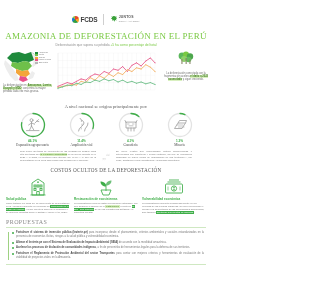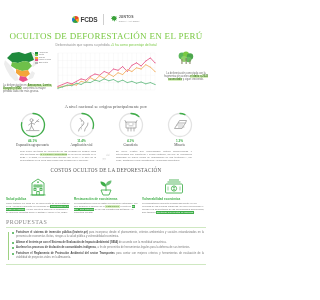--- a/index.html
+++ b/index.html
@@ -114,21 +114,21 @@
     <div class="logo-div"></div>
     <div class="logo-jn">
       <span class="leaf"></span>
       <span class="jn-txt">
         <span class="jn-a">JUNTOS</span>
         <span class="jn-b">POR LA AMAZONIA</span>
       </span>
     </div>
   </div>
 
-  <div class="title">OCULTOS DE DEFORESTACIÓN EN EL PERÚ</div>
+  <div class="title">AMAZONIA DE DEFORESTACIÓN EN EL PERÚ</div>
   <div class="subtitle">
     <span>Deforestación que supera su pérdida </span><span class="hl">+5 ha como porcentaje del total</span>
   </div>
 
   <div class="band">
 
     <div class="map-wrap">
       <div class="map-box">
         <svg class="map-svg" width="50" height="34" viewBox="0 0 50 34">
           <path d="M5,9 L10,4 L17,3 L23,5 L29,3 L34,6 L32,11 L27,13 L22,12 L16,14 L10,13 Z" fill="#1f8a3c"></path>

